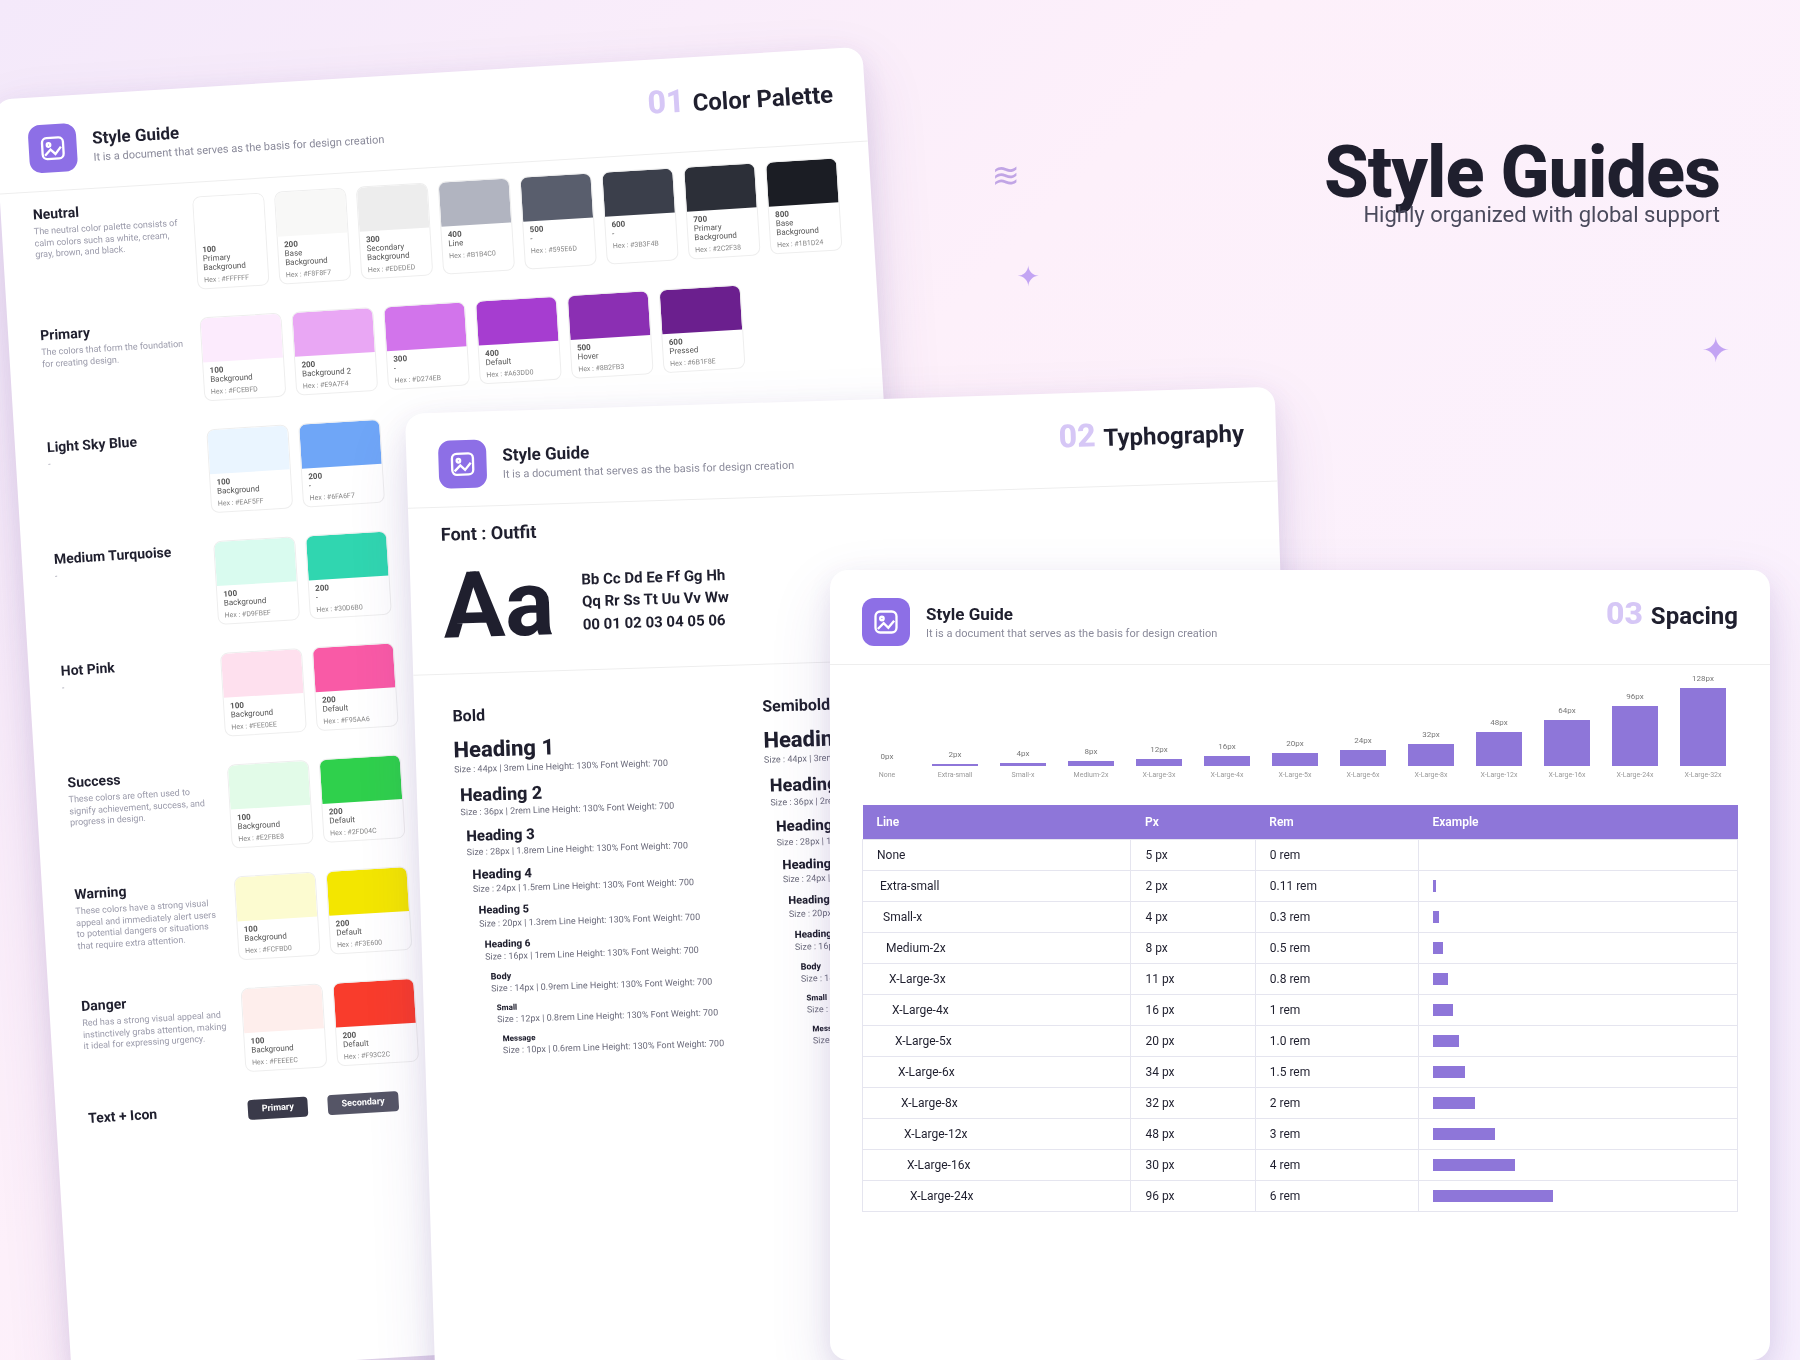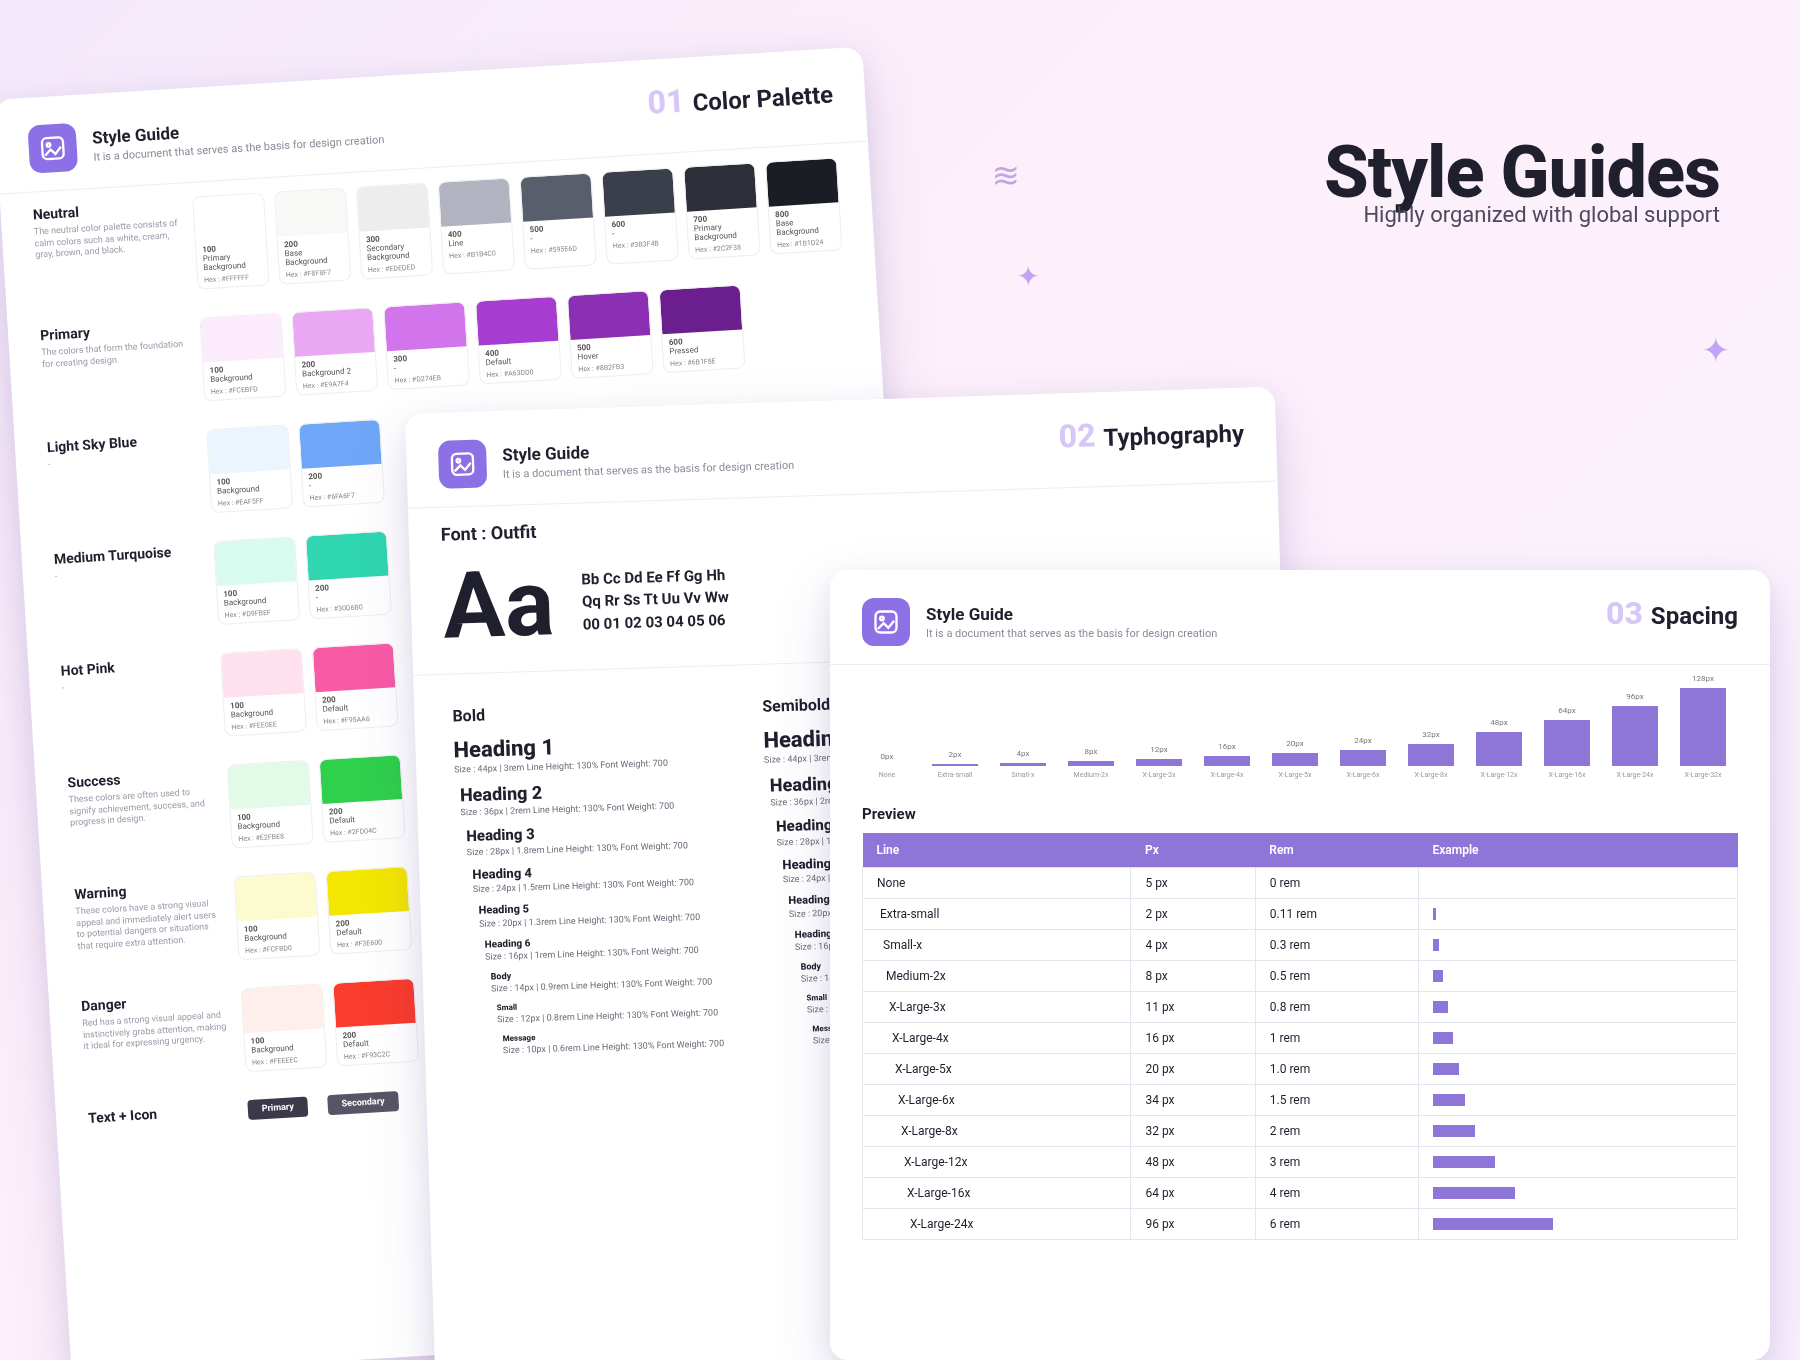--- a/index.html
+++ b/index.html
@@ -493,21 +493,20 @@
           <div class="l1">96px</div>
           <div class="b" style="height:60px"></div>
           <div class="l2">X-Large-24x</div>
         </div>
         <div class="sp-bar">
           <div class="l1">128px</div>
           <div class="b" style="height:78px"></div>
           <div class="l2">X-Large-32x</div>
         </div>
       </div>
-    <div class="preview-h">Preview</div>
     <table class="sp">
       <thead>
           <tr id="sp-th">
             <th>Line</th>
             <th>Px</th>
             <th>Rem</th>
             <th>Example</th>
           </tr>
         </thead>
       <tbody id="sp-tb">
@@ -586,21 +585,21 @@
           <tr>
             <td style="padding-left:41px">X-Large-12x</td>
             <td>48 px</td>
             <td>3 rem</td>
             <td class="ex">
               <div style="width:62px"></div>
             </td>
           </tr>
           <tr>
             <td style="padding-left:44px">X-Large-16x</td>
-            <td>64 px</td>
+            <td>30 px</td>
             <td>4 rem</td>
             <td class="ex">
               <div style="width:82px"></div>
             </td>
           </tr>
           <tr>
             <td style="padding-left:47px">X-Large-24x</td>
             <td>96 px</td>
             <td>6 rem</td>
             <td class="ex">

